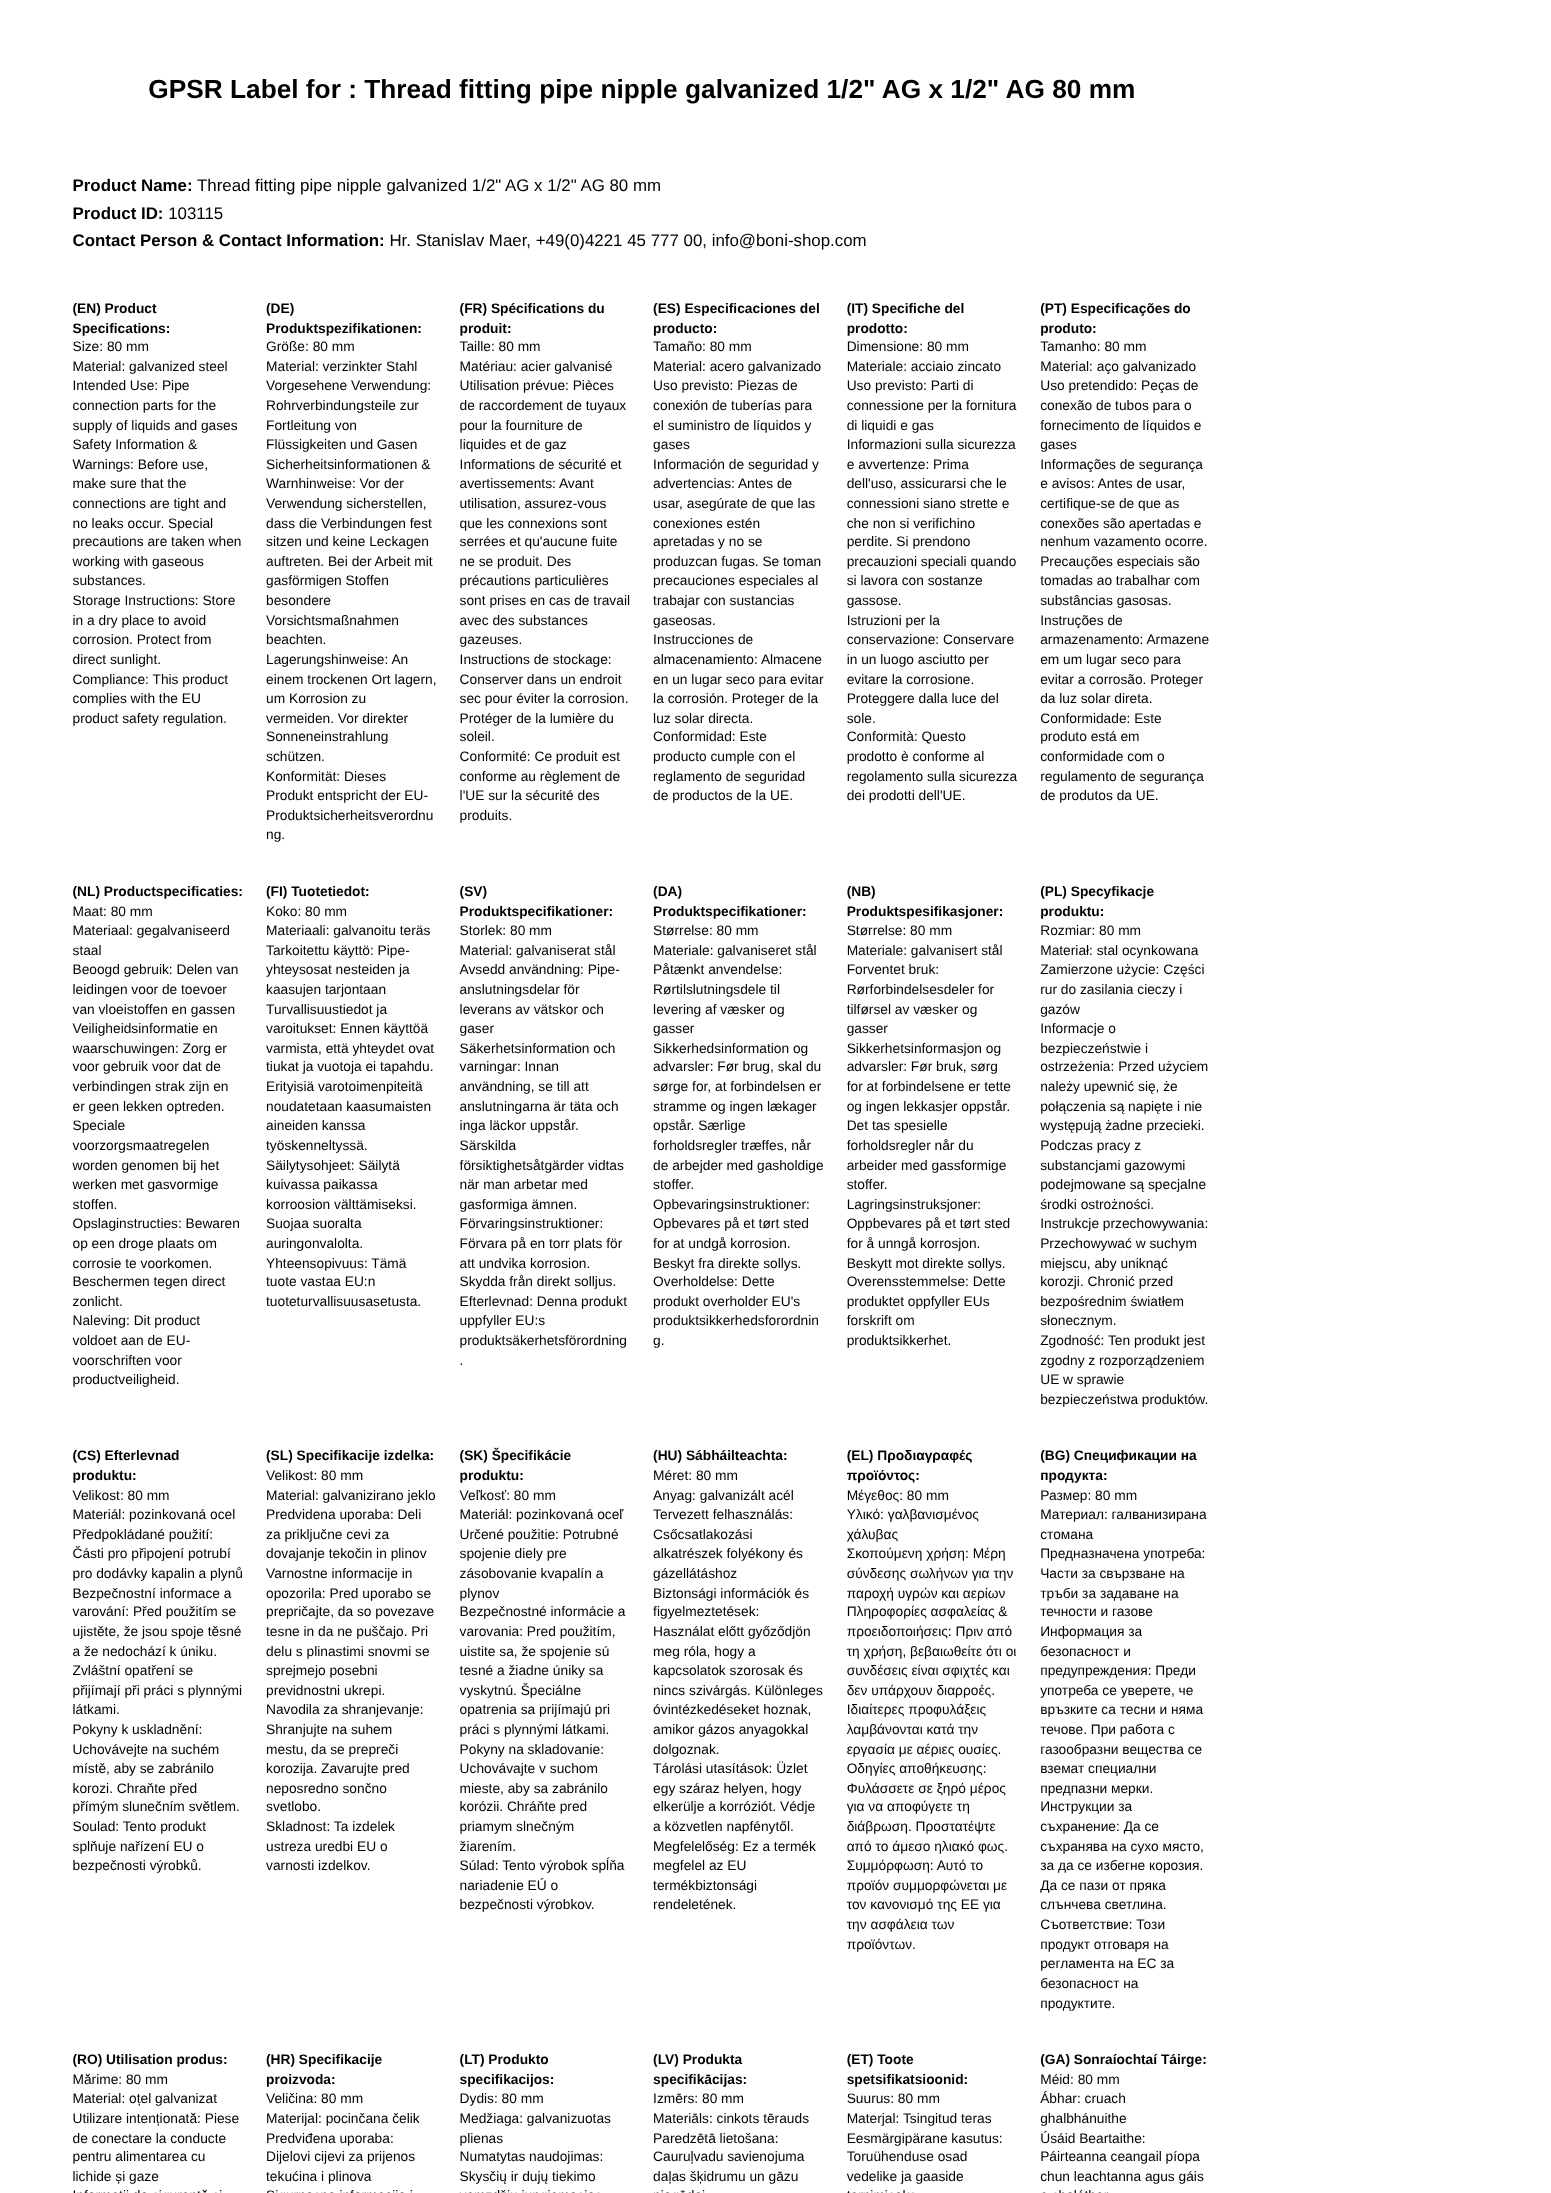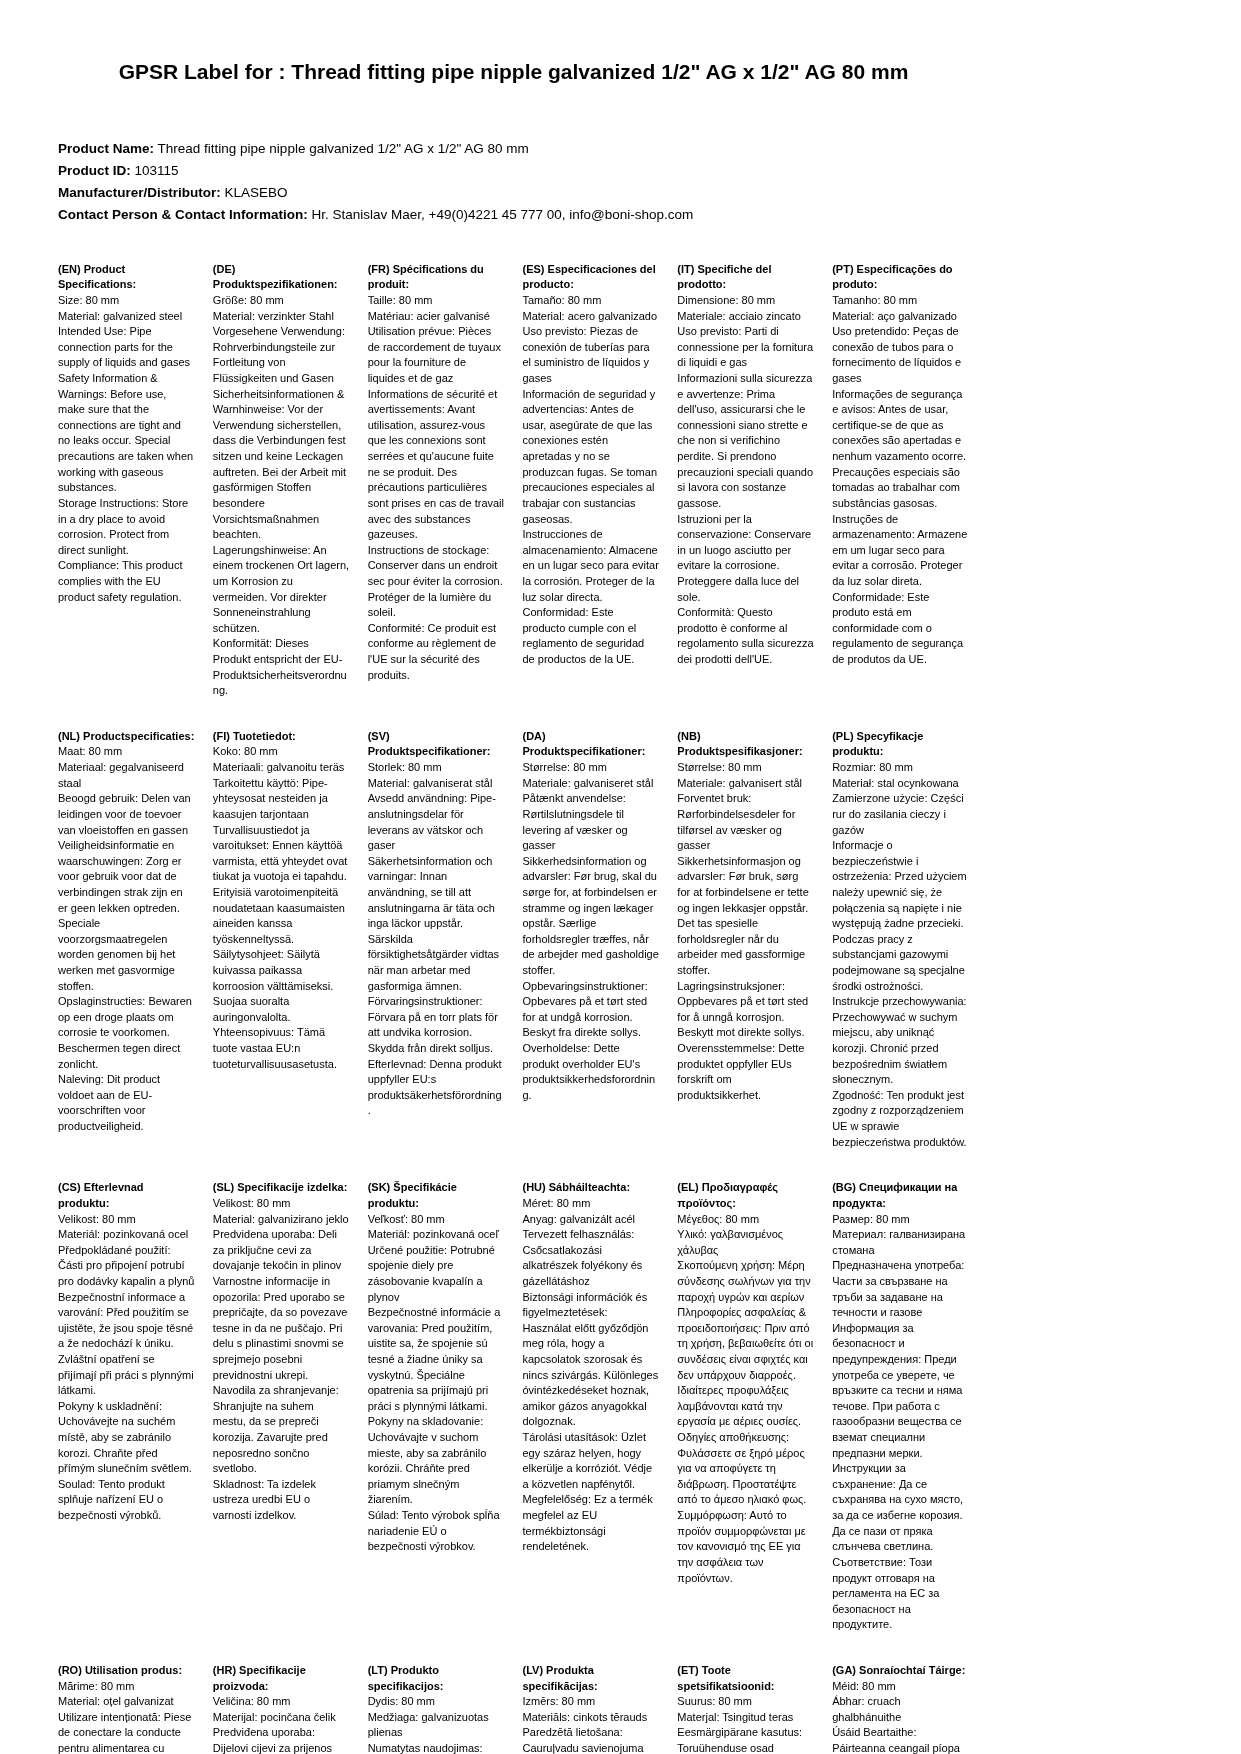--- a/index.html
+++ b/index.html
@@ -145,24 +145,20 @@
   <div class="title">GPSR Label for : Thread fitting pipe nipple galvanized 1/2" AG x 1/2" AG 80 mm</div>
 
   <div class="meta">
     <div class="row">
       <span class="lbl">Product Name:</span>
       <span>Thread fitting pipe nipple galvanized 1/2" AG x 1/2" AG 80 mm</span>
     </div>
     <div class="row">
       <span class="lbl">Product ID:</span>
       <span>103115</span>
-    </div>
-    <div class="row">
-      <span class="lbl">Manufacturer/Distributor:</span>
-      <span>KLASEBO</span>
     </div>
     <div class="row">
       <span class="lbl">Contact Person &amp; Contact Information:</span>
       <span>Hr. Stanislav Maer, +49(0)4221 45 777 00, info@boni-shop.com</span>
     </div>
   </div>
 
   <div class="grid">
     <div class="cell"><span class="head">(EN) Product Specifications:</span><br><span class="body">Size: 80 mm
 Material: galvanized steel

